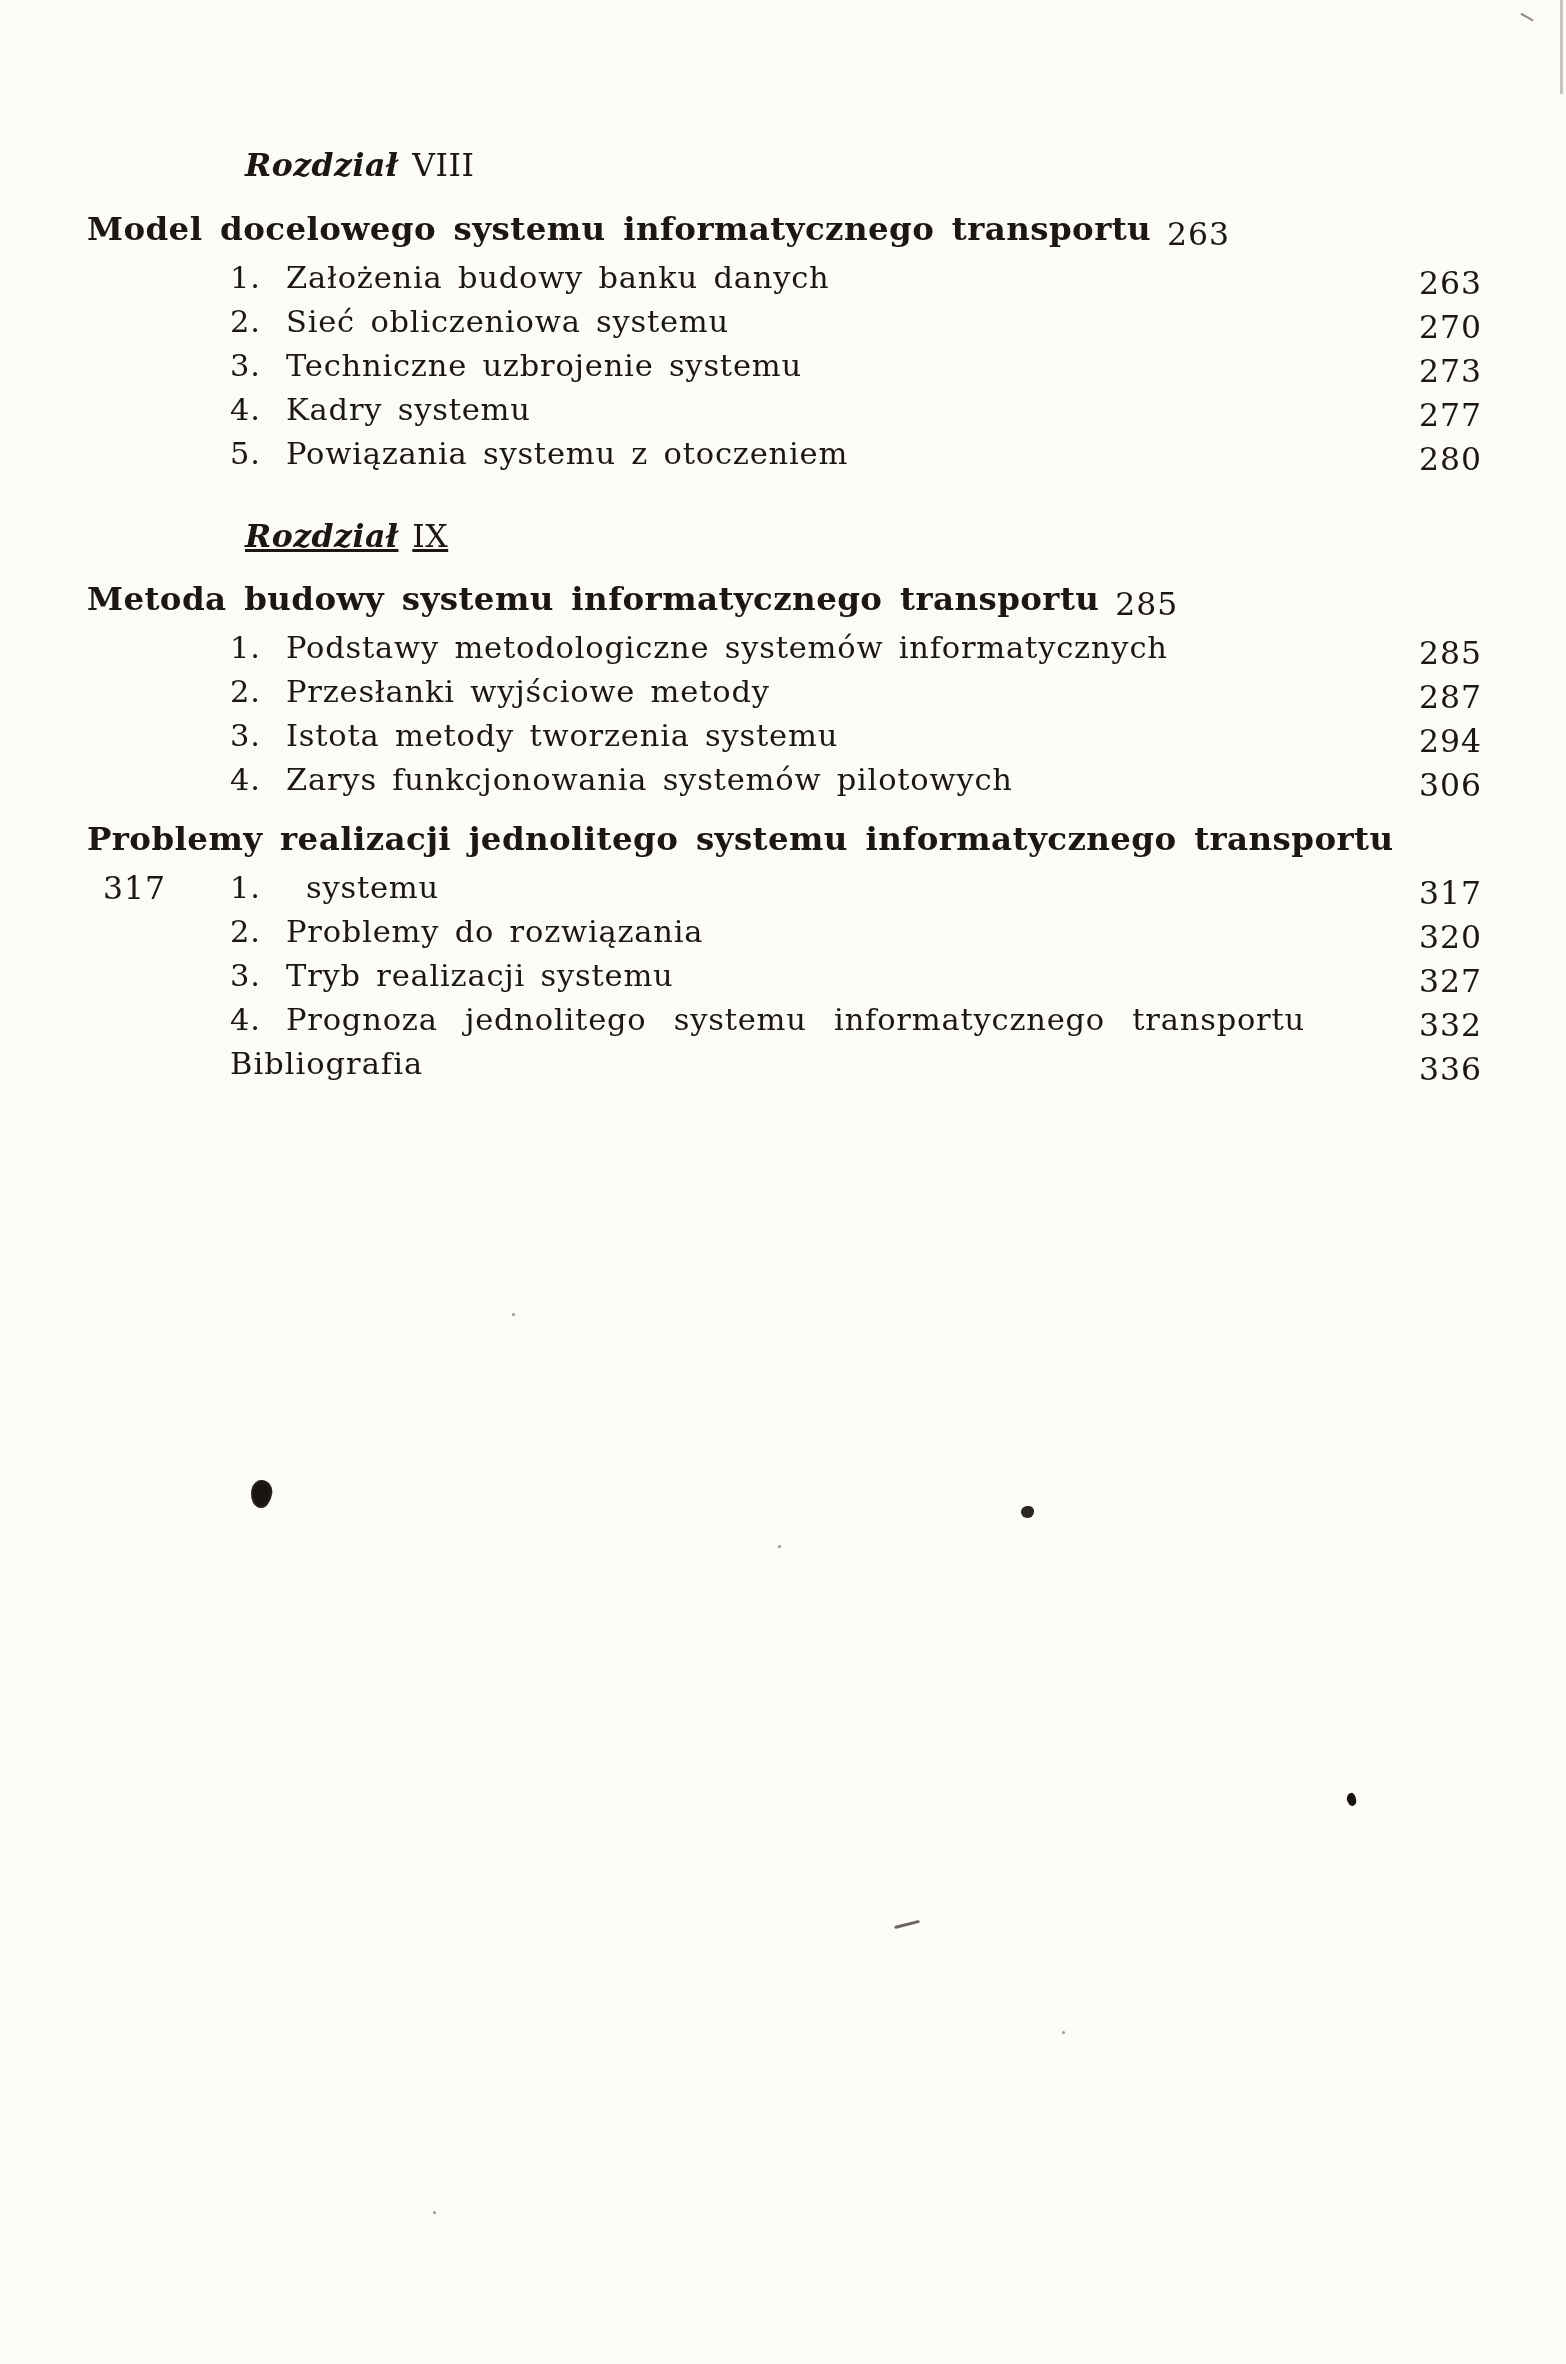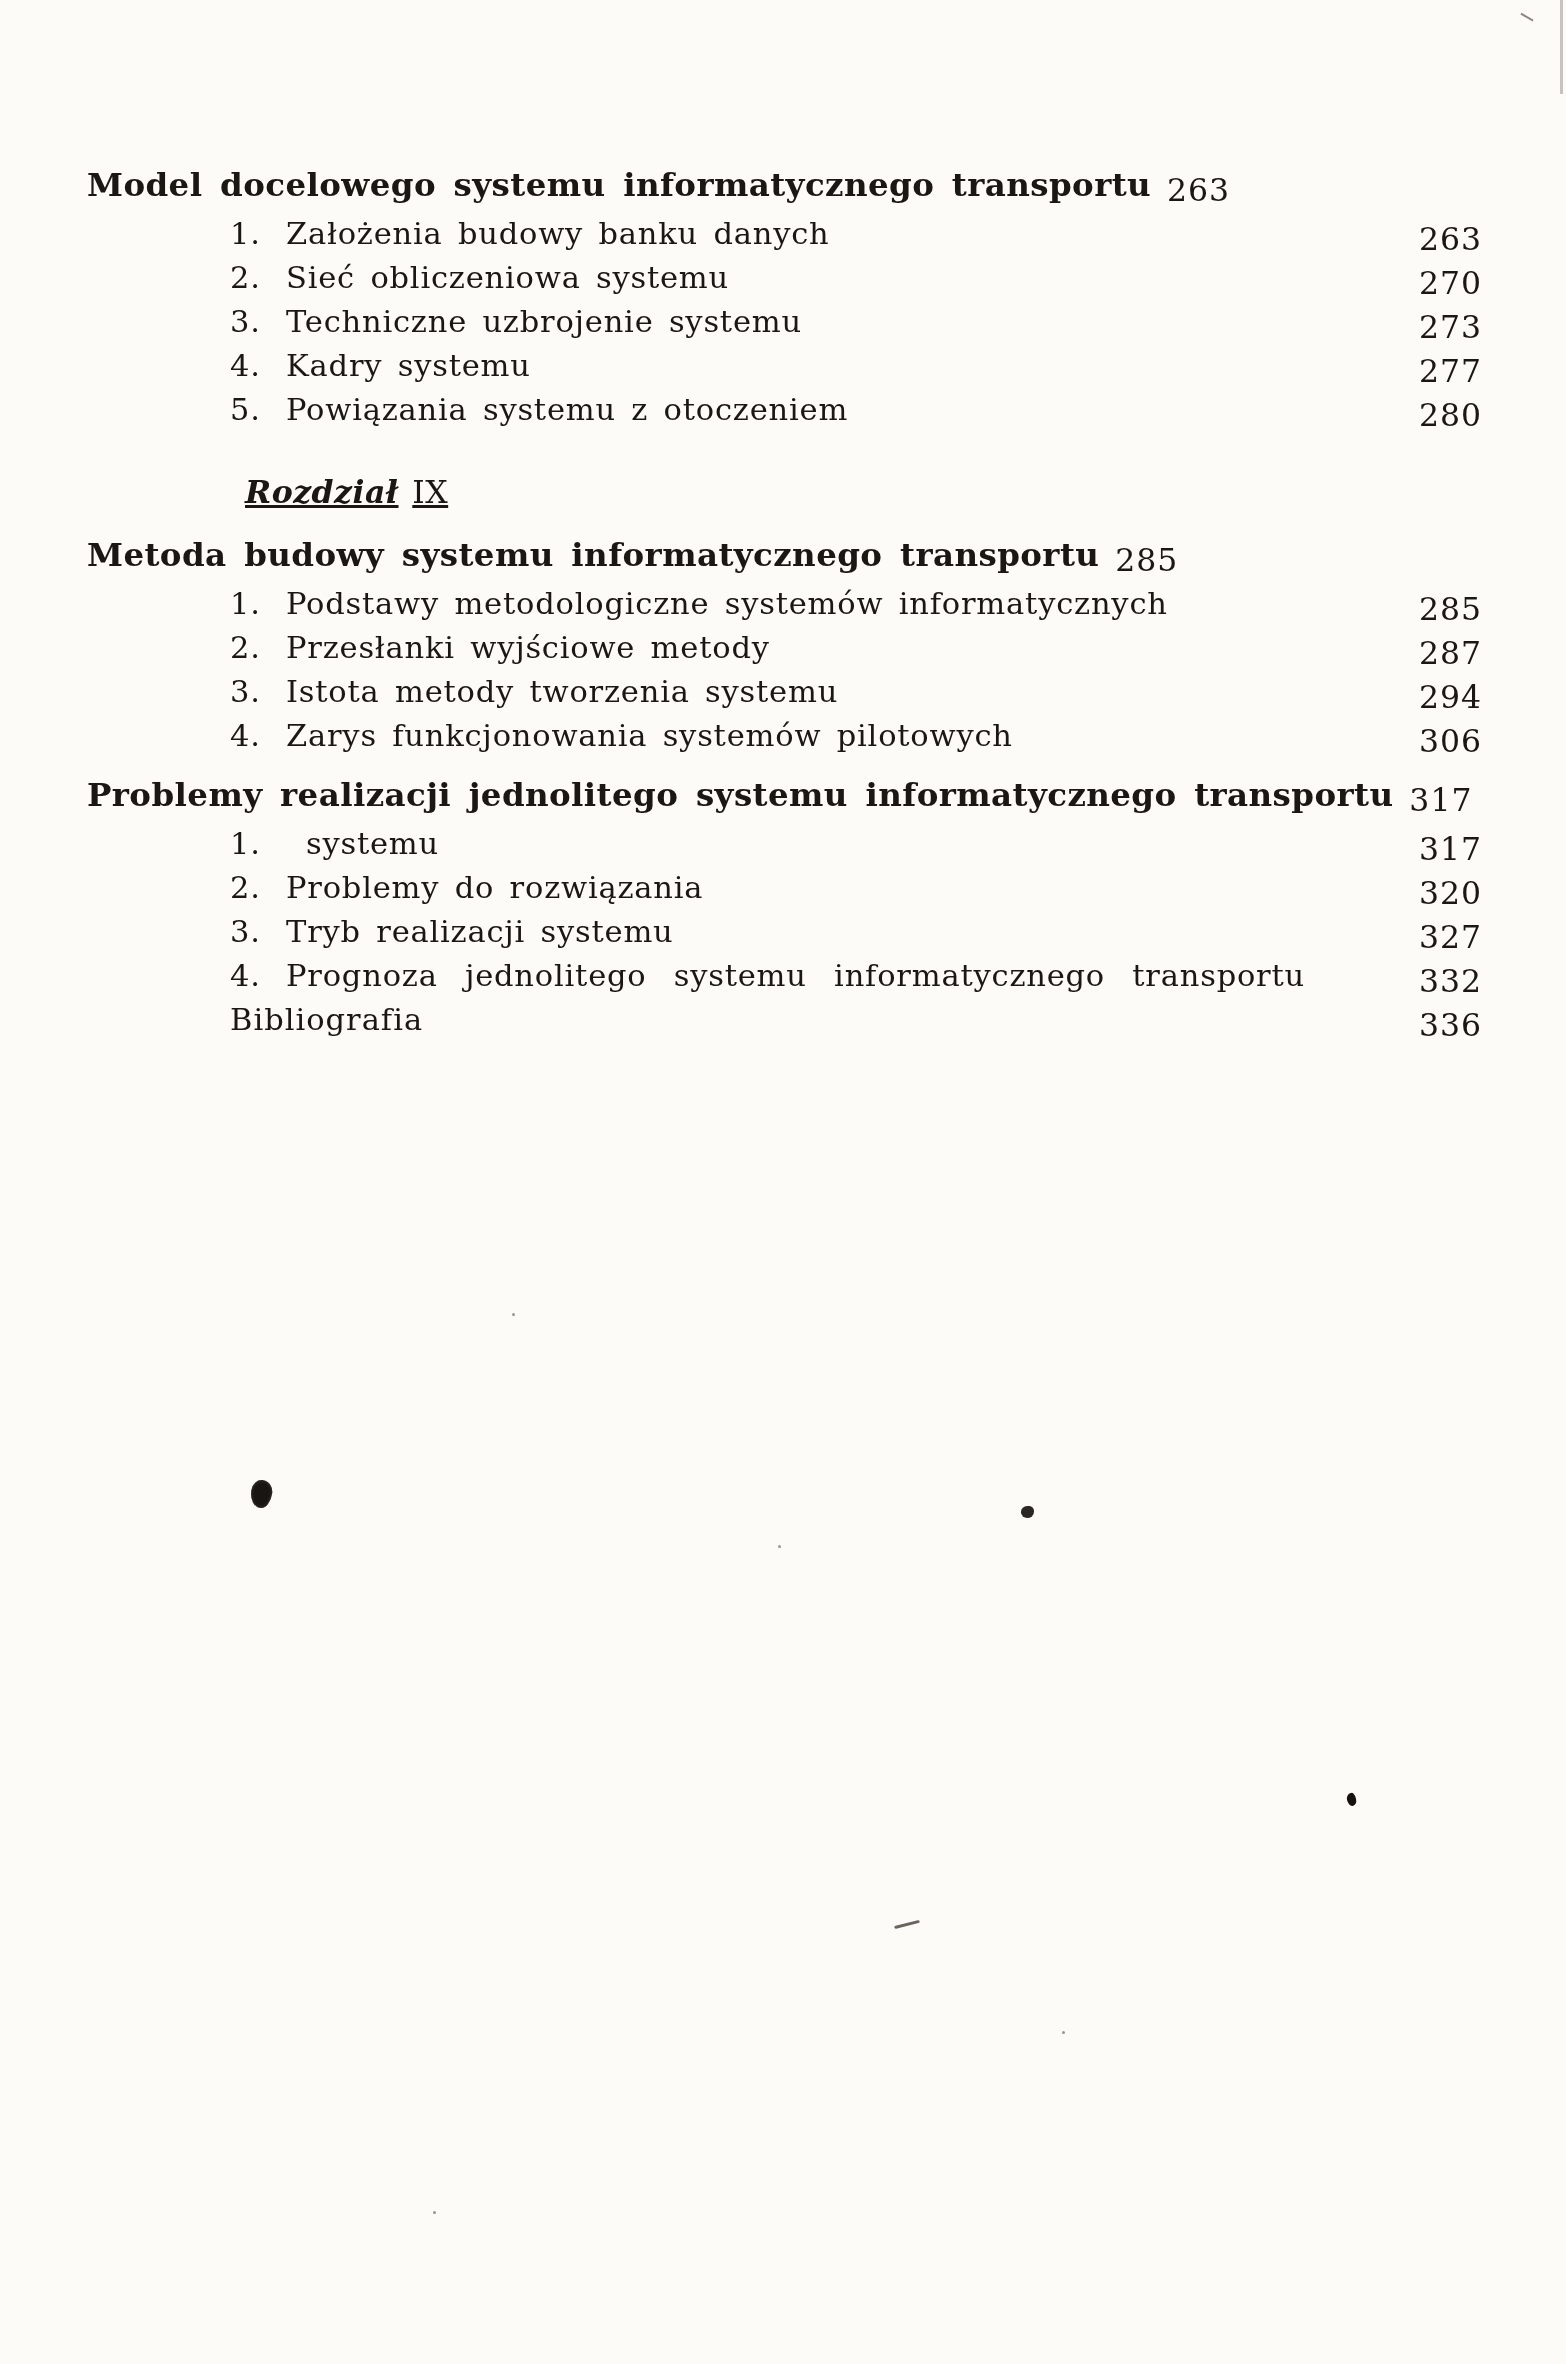--- a/index.html
+++ b/index.html
@@ -107,20 +107,23 @@
     left:1560px; top:0; width:3px; height:94px;
     background:#c7c4bd;
   }
 </style>
 </head>
 <body>
 
 <div class="paper">
   <div class="content">
 
+    <div class="chapter-label">
+      <span class="word">Rozdział</span><span class="numeral">VIII</span>
+    </div>
     <div class="heading-row">
       <span class="title">Model docelowego systemu informatycznego transportu</span>
       <span class="page">263</span>
     </div>
     <div class="items">
       <div class="row">
         <span class="left">
             <span class="num">1.</span>
             <span class="label">Założenia budowy banku danych</span>
           </span>
@@ -187,21 +190,21 @@
       </div>
       <div class="row">
         <span class="left">
             <span class="num">4.</span>
             <span class="label">Zarys funkcjonowania systemów pilotowych</span>
           </span>
         <span class="page">306</span>
       </div>
     </div>
 
-    <div class="heading-row" style="margin-top:14.8px;">
+    <div class="heading-row" style="margin-top:14.8px;flex-direction:column;">
       <span class="title">Problemy realizacji jednolitego systemu informatycznego transportu</span>
       <span class="page">317</span>
     </div>
     <div class="items">
       <div class="row">
         <span class="left">
             <span class="num">1.</span>
             <span class="label wrap">
               <span style="display:block;margin-left:20px;">systemu</span>
             </span>

